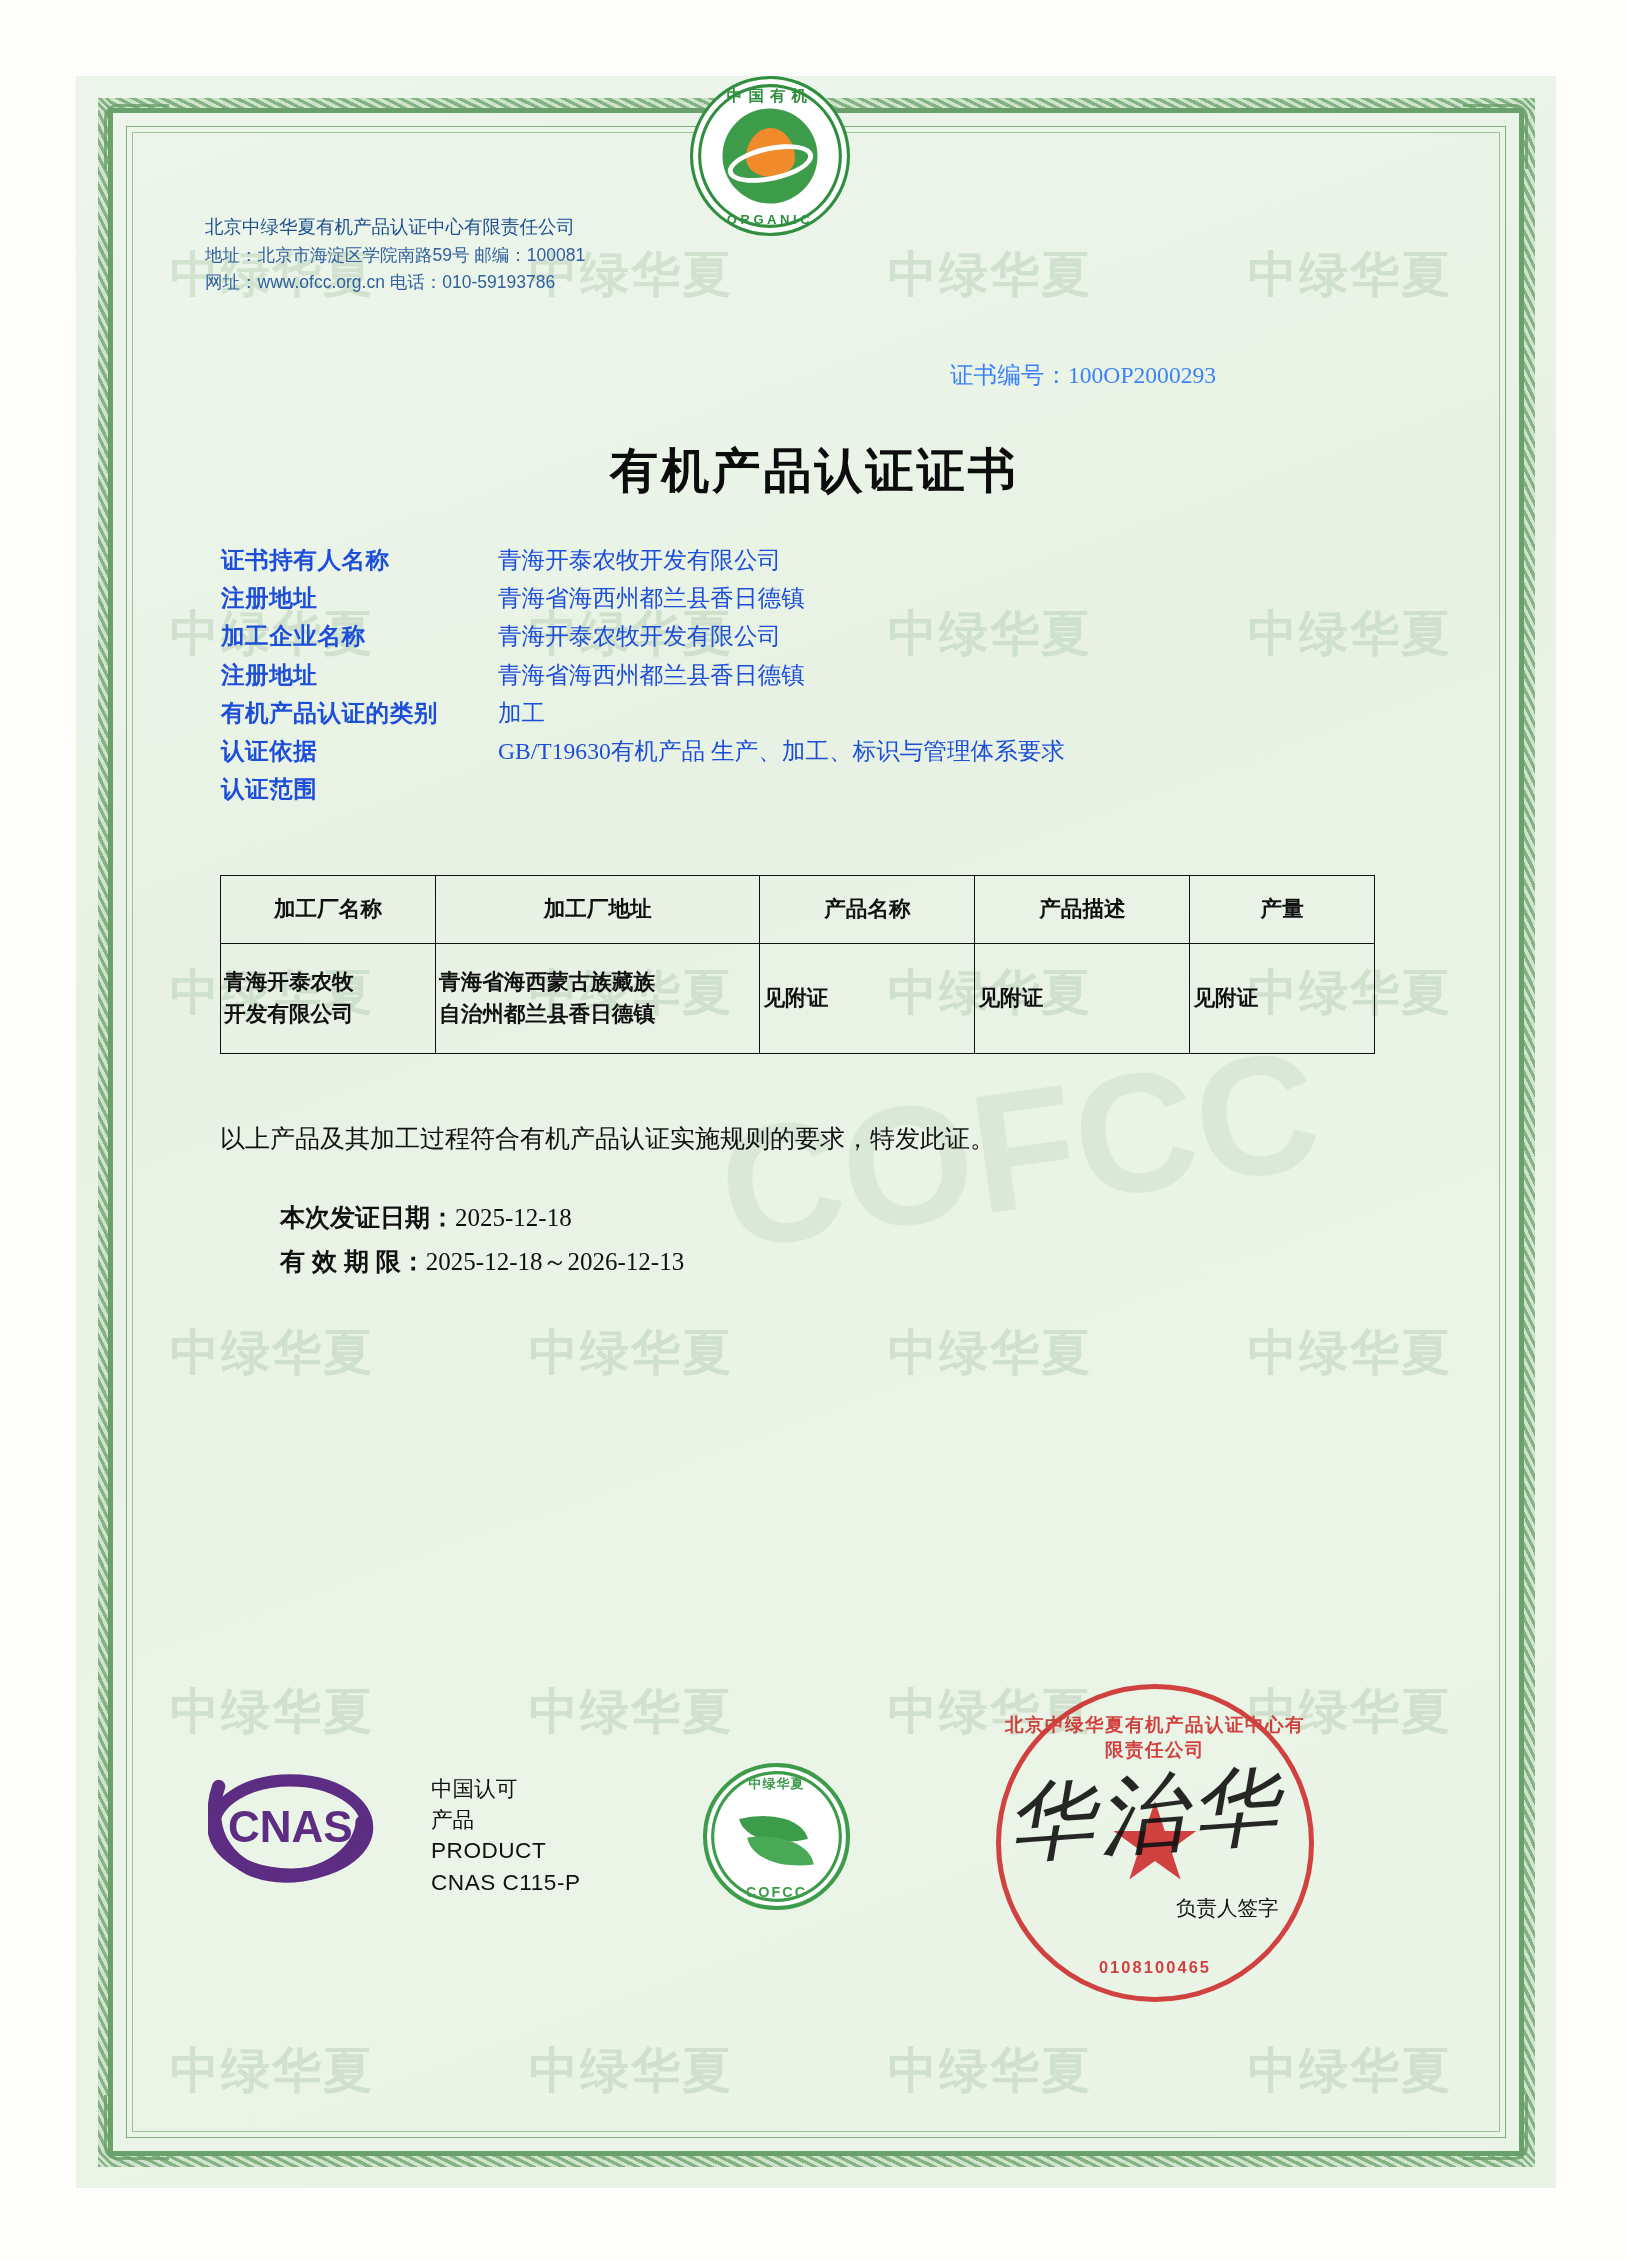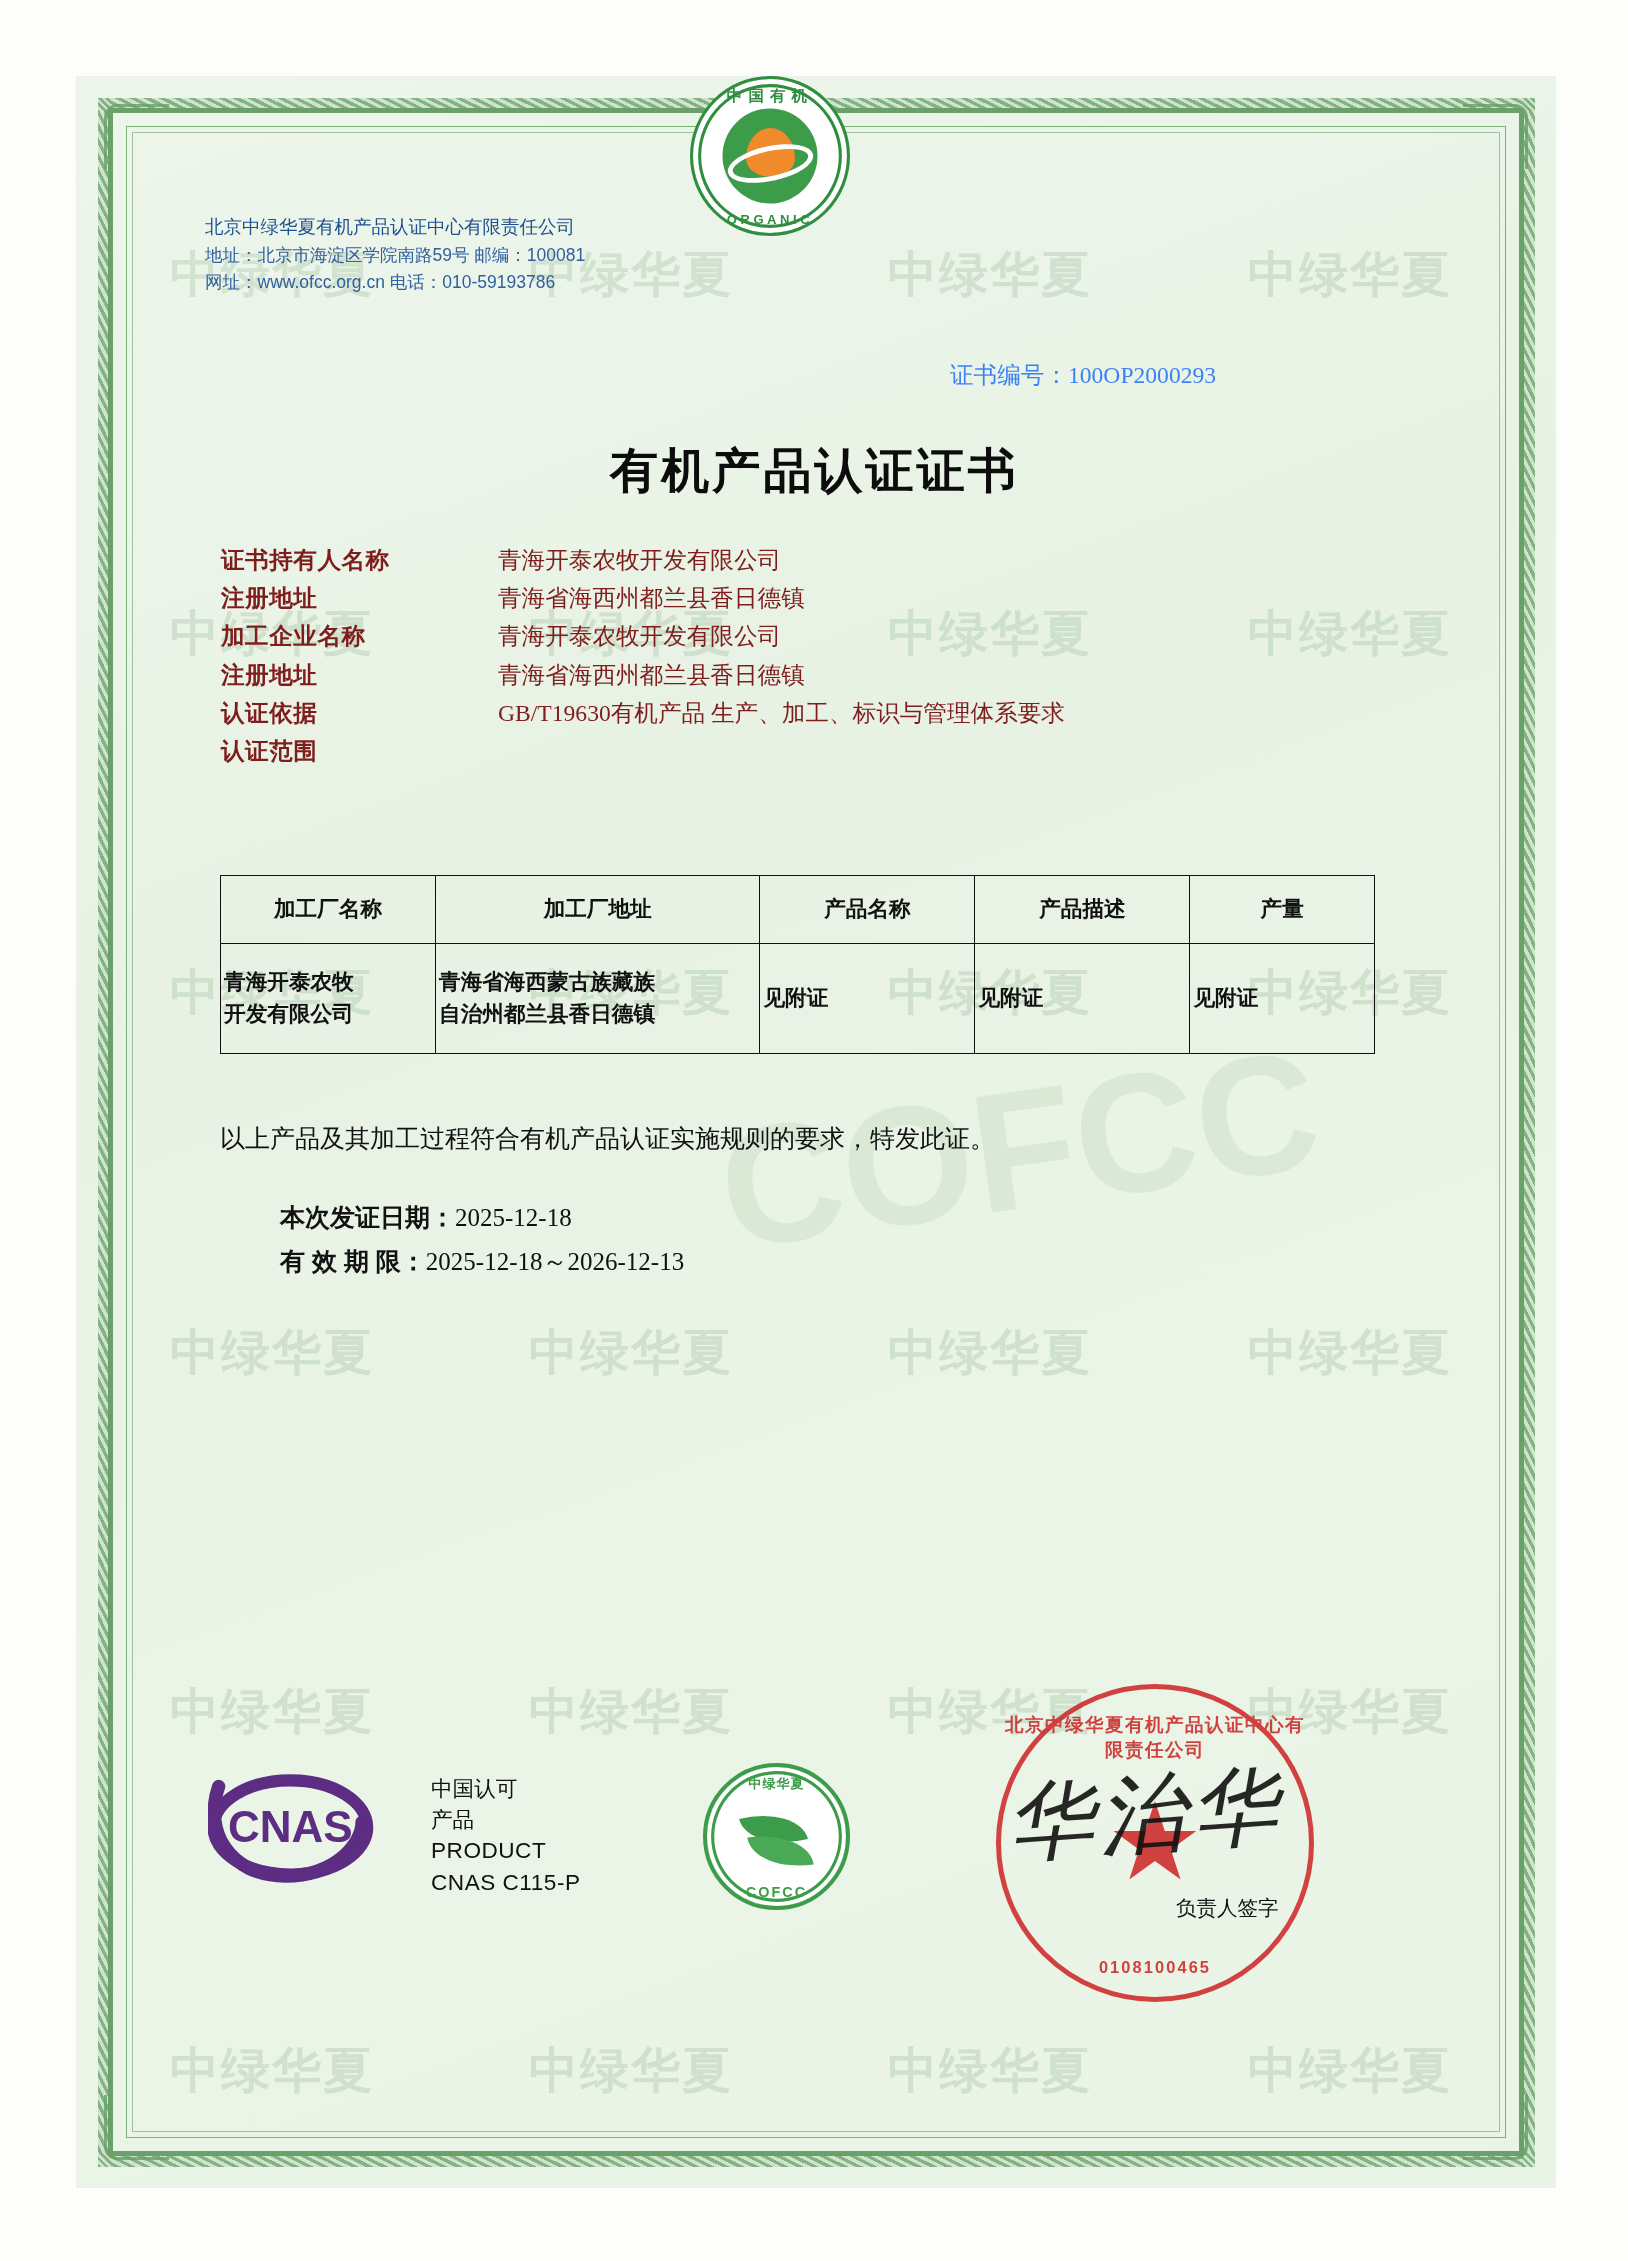--- a/index.html
+++ b/index.html
@@ -185,21 +185,21 @@
     position: absolute;
     left: 221px;
     top: 544px;
     width: 1155px;
   }
   .f-row {
     display: flex;
     align-items: center;
     margin-bottom: 6.2px;
     font-size: 23.6px;
-    color: #7f1d1d;
+    color: #1d4ed8;
   }
   .f-label {
     width: 277px;
     flex: 0 0 277px;
     font-family: "Liberation Sans", sans-serif;
     font-weight: 700;
     letter-spacing: 0.5px;
   }
   .f-value {
     flex: 1 1 auto;
@@ -448,20 +448,24 @@
       <div class="f-label">注册地址</div>
       <div class="f-value">青海省海西州都兰县香日德镇</div>
     </div>
     <div class="f-row">
       <div class="f-label">加工企业名称</div>
       <div class="f-value">青海开泰农牧开发有限公司</div>
     </div>
     <div class="f-row">
       <div class="f-label">注册地址</div>
       <div class="f-value">青海省海西州都兰县香日德镇</div>
+    </div>
+    <div class="f-row">
+      <div class="f-label">有机产品认证的类别</div>
+      <div class="f-value">加工</div>
     </div>
     <div class="f-row">
       <div class="f-label">认证依据</div>
       <div class="f-value">GB/T19630有机产品 生产、加工、标识与管理体系要求</div>
     </div>
     <div class="f-row">
       <div class="f-label">认证范围</div>
       <div class="f-value"></div>
     </div>
   </div>

